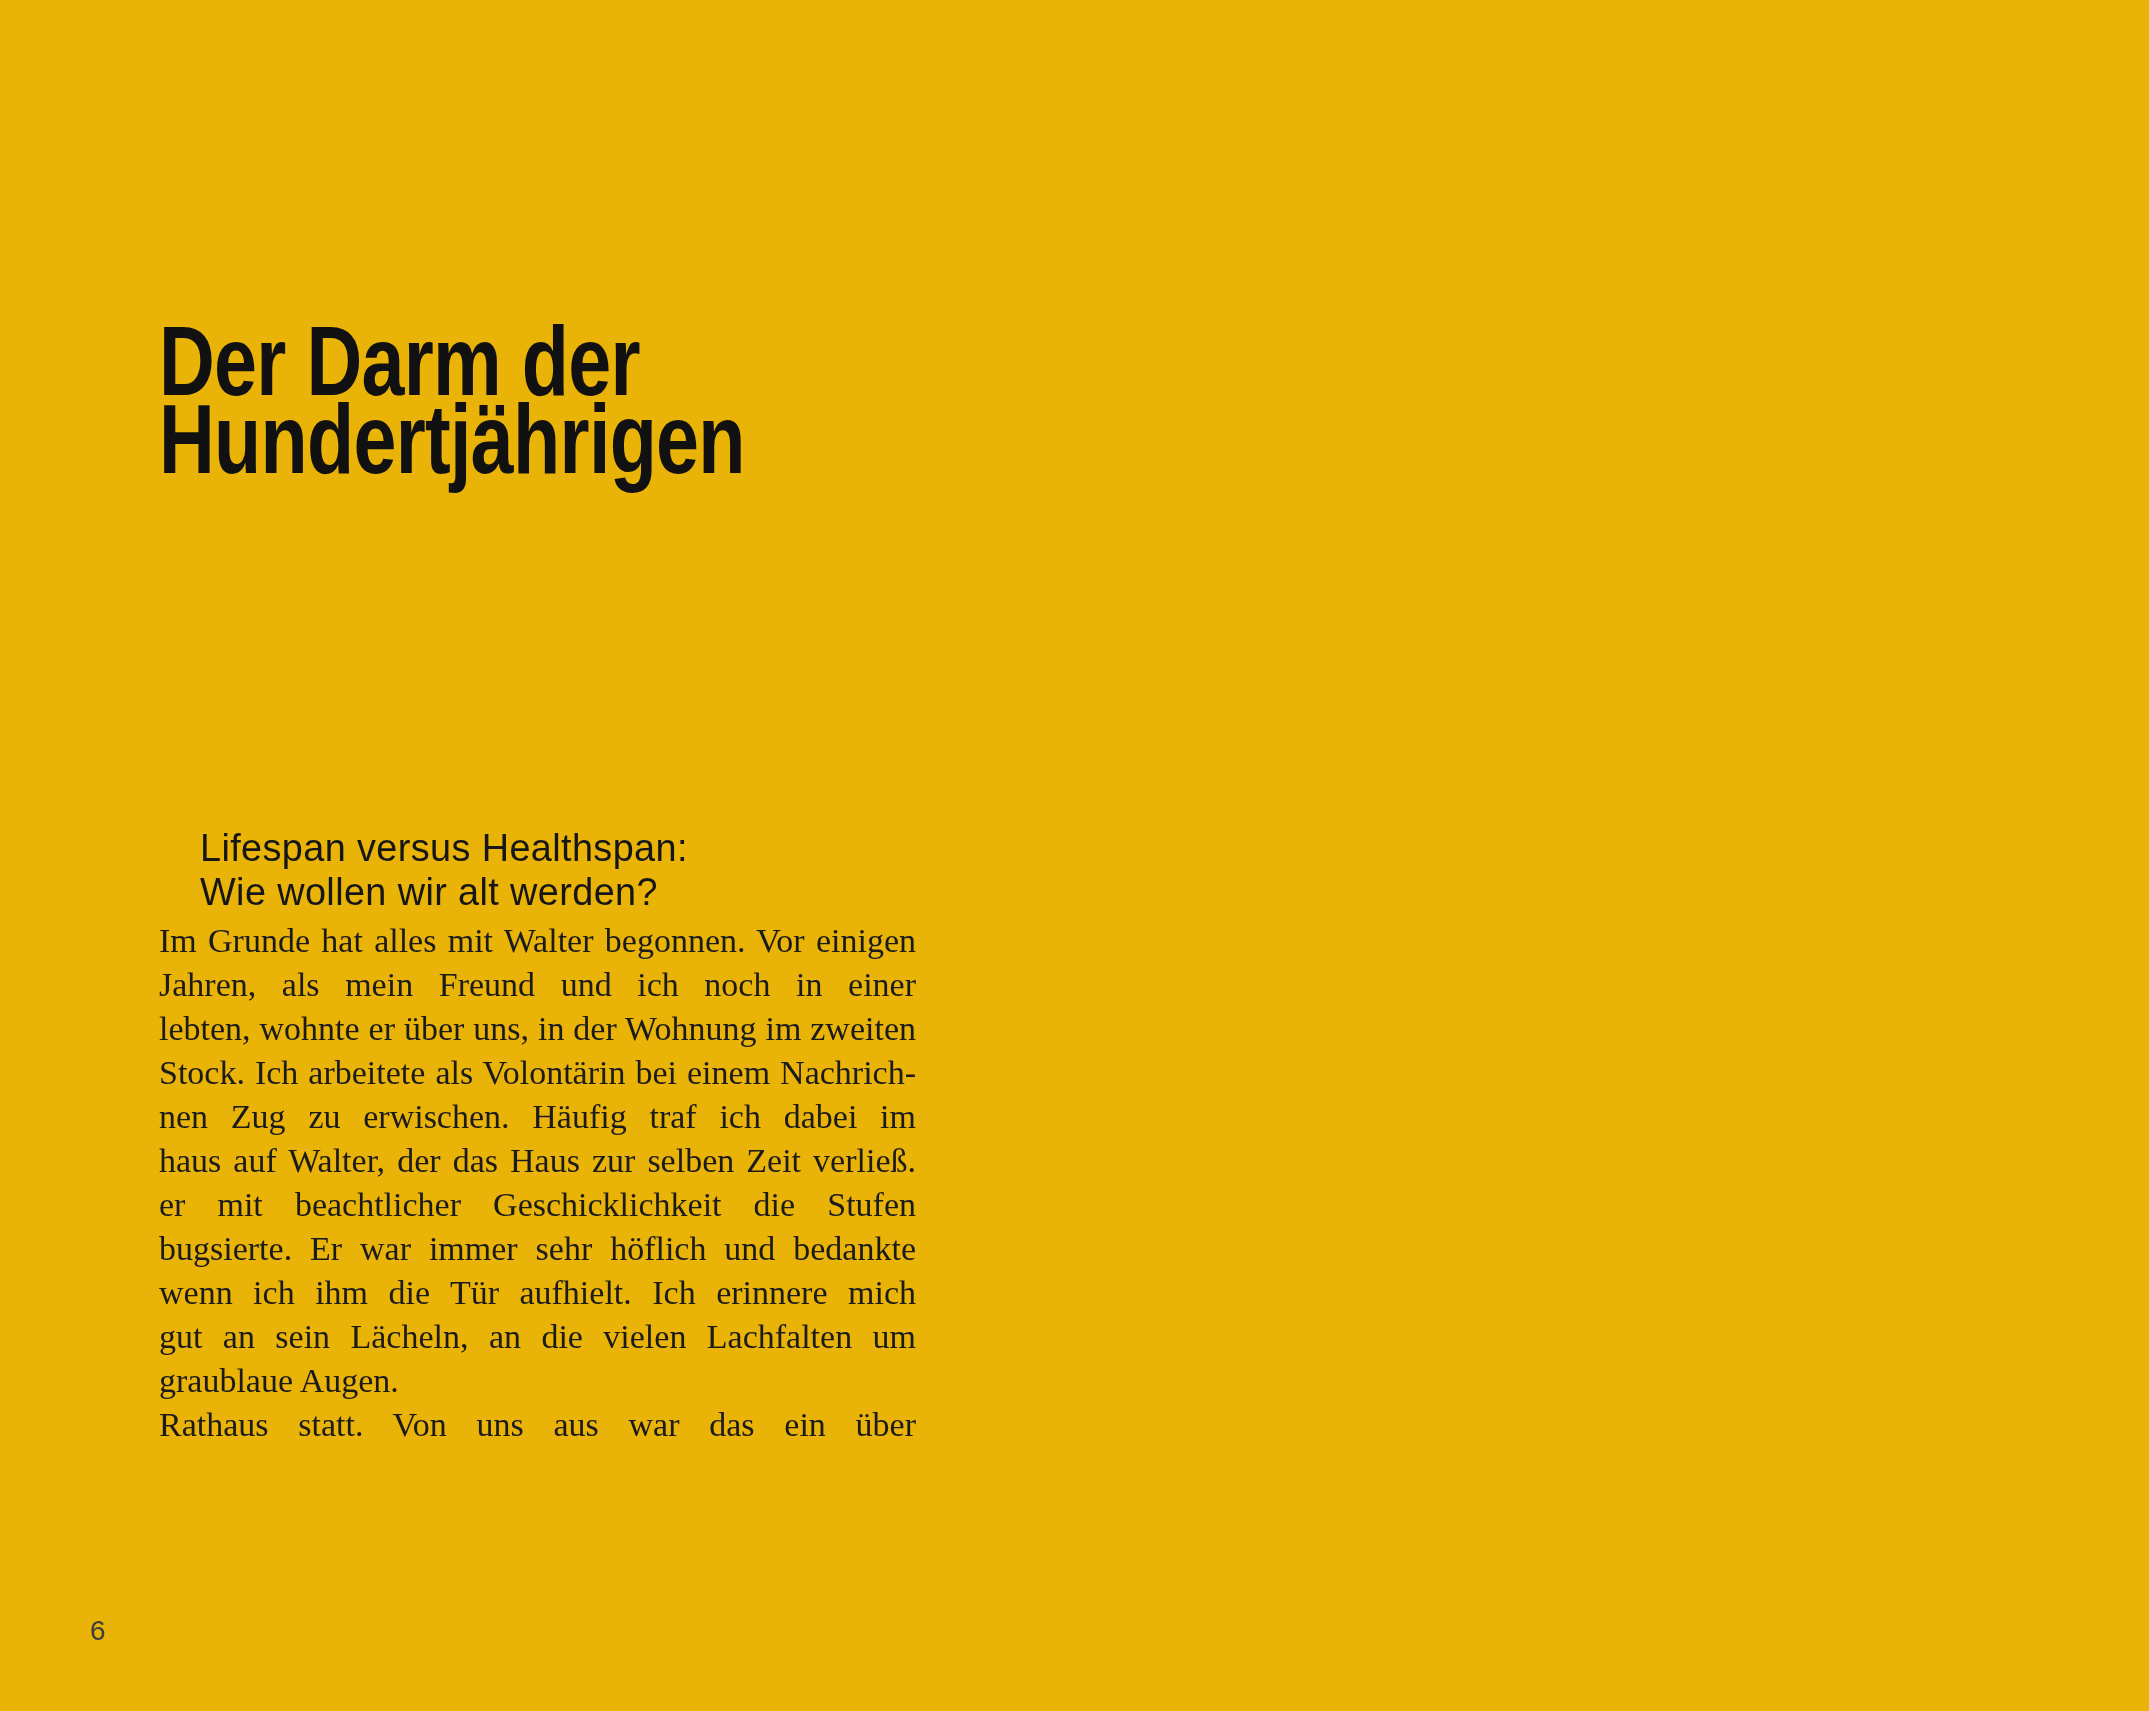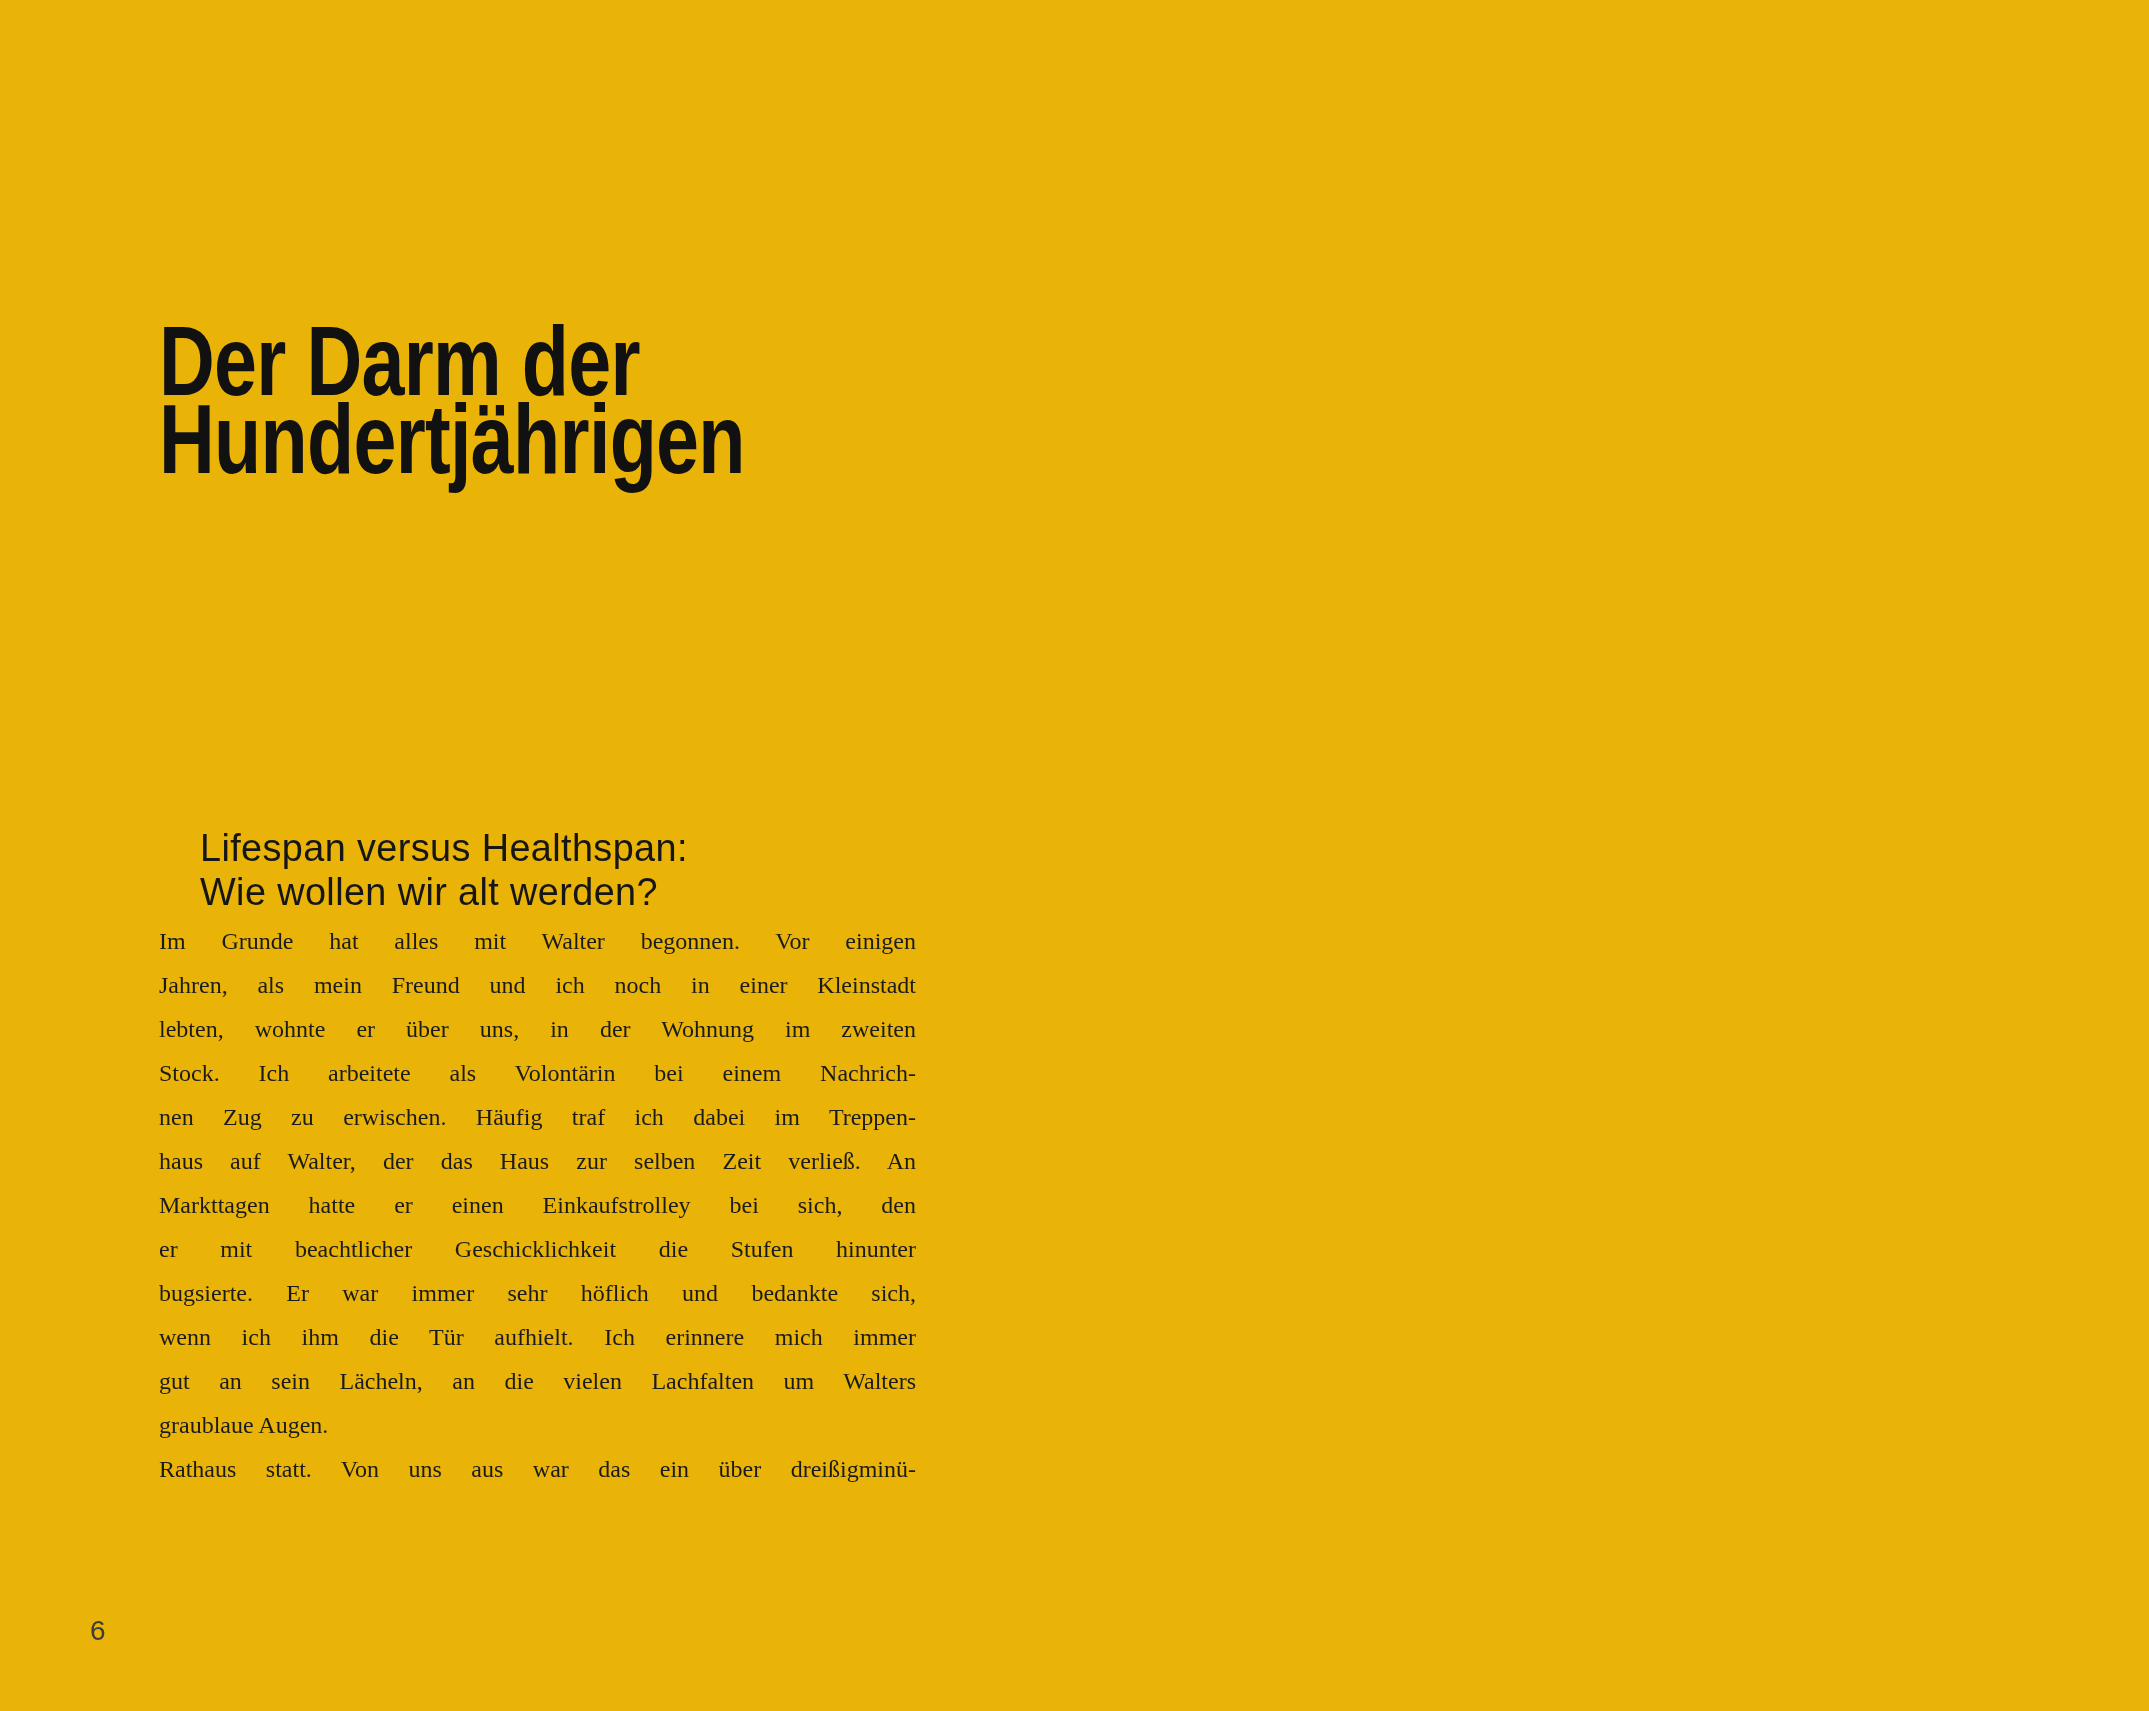--- a/index.html
+++ b/index.html
@@ -46,21 +46,21 @@
     color: #161616;
     transform: scaleX(0.97);
     transform-origin: left top;
     white-space: nowrap;
   }
   .section-heading .line { display: block; }
 
   
   .body-text {
     position: absolute;
-    font-size: 24px;
+    font-size: 34px;
     line-height: 44px;
   }
   .body-text-left  { left: 159px;  top: 919px; width: 757px; }
 
   .bodyline {
     height: 44px;
     overflow: hidden;
     text-align: justify;
     text-align-last: justify;
   }
@@ -92,21 +92,20 @@
       <span class="line">Lifespan versus Healthspan:</span>
       <span class="line">Wie wollen wir alt werden?</span>
     </h2>
     <div class="body-text body-text-left">
         <div class="bodyline">Im Grunde hat alles mit Walter begonnen. Vor einigen</div>
         <div class="bodyline">Jahren, als mein Freund und ich noch in einer Kleinstadt</div>
         <div class="bodyline">lebten, wohnte er über uns, in der Wohnung im zweiten</div>
         <div class="bodyline">Stock. Ich arbeitete als Volontärin bei einem Nachrich-</div>
         <div class="bodyline">nen Zug zu erwischen. Häufig traf ich dabei im Treppen-</div>
         <div class="bodyline">haus auf Walter, der das Haus zur selben Zeit verließ. An</div>
-        <div class="bodyline">Markttagen hatte er einen Einkaufstrolley bei sich, den</div>
         <div class="bodyline">er mit beachtlicher Geschicklichkeit die Stufen hinunter</div>
         <div class="bodyline">bugsierte. Er war immer sehr höflich und bedankte sich,</div>
         <div class="bodyline">wenn ich ihm die Tür aufhielt. Ich erinnere mich immer</div>
         <div class="bodyline">gut an sein Lächeln, an die vielen Lachfalten um Walters</div>
         <div class="bodyline parend">graublaue Augen.</div>
         <div class="bodyline">Rathaus statt. Von uns aus war das ein über dreißigminü-</div>
       </div>
     <div class="page-number page-number-left">6</div>
   </section>
 

